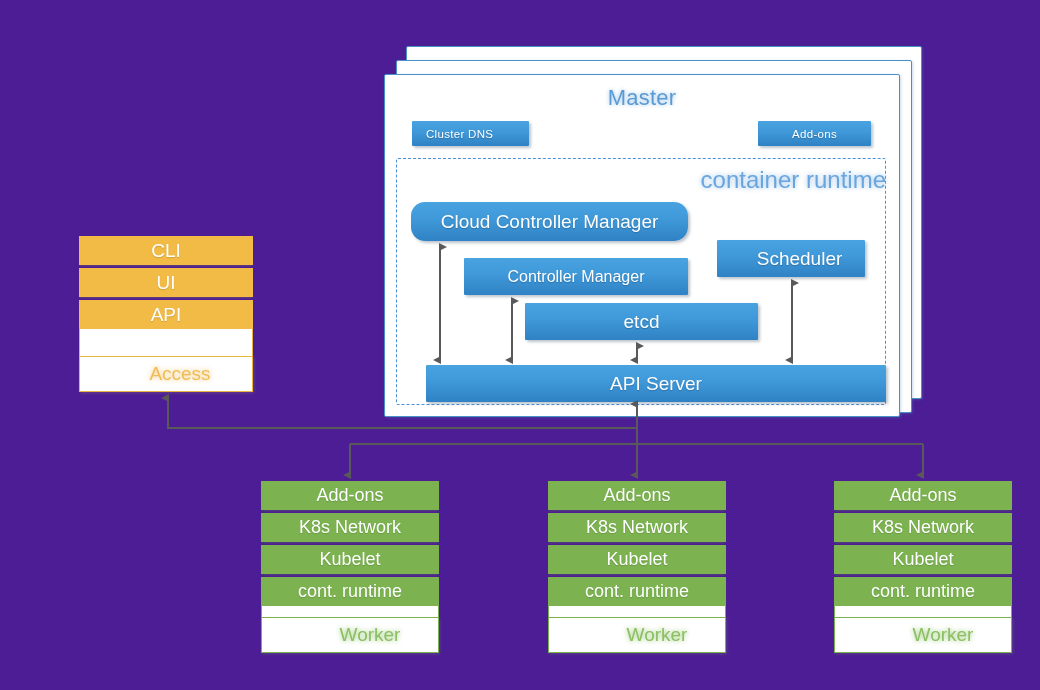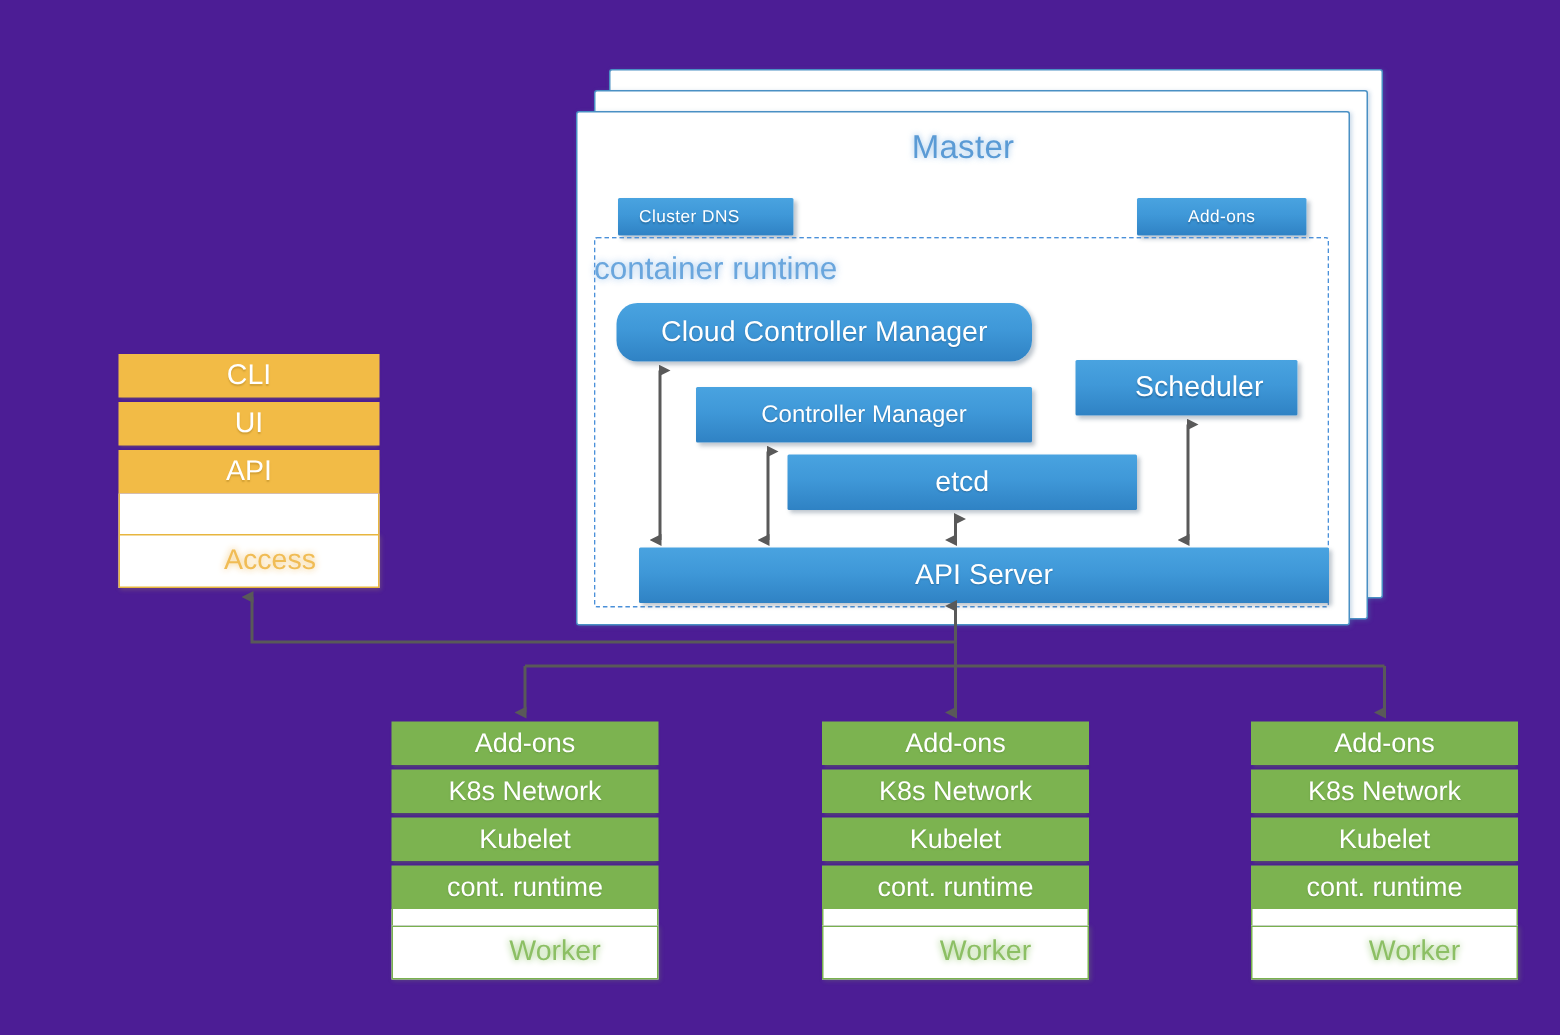--- a/index.html
+++ b/index.html
@@ -41,41 +41,40 @@
   }
 
   
   .runtime-box {
     border: 1.5px dashed #4a90d9;
     background: transparent;
     border-radius: 2px;
   }
   .runtime-title {
     color: #6aa6dd;
-    font-size: 21px;
-    text-align: left;
+    font-size: 24px;
+    text-align: right;
     text-shadow: 0 0 5px rgba(130,180,230,0.85);
   }
 
   
   .blue-box {
     background: linear-gradient(to bottom, #49a3e0 0%, #3f98d8 45%, #2f82c4 100%);
     color: #ffffff;
     display: flex;
     align-items: center;
     justify-content: center;
     border-radius: 1px;
     box-shadow: 2px 2px 3px rgba(90,110,130,0.40);
     text-shadow: 0 1px 1px rgba(20,60,95,0.35);
     white-space: nowrap;
   }
   .blue-box.small {
     font-size: 11.5px;
     letter-spacing: .3px;
-    margin-top: 11px;
   }
   .blue-box.small.left  { justify-content: flex-start; padding-left: 14px; }
 
   
   .orange-bar {
     background: #f2bb46;
     color: #ffffff;
     display: flex;
     align-items: center;
     justify-content: center;

